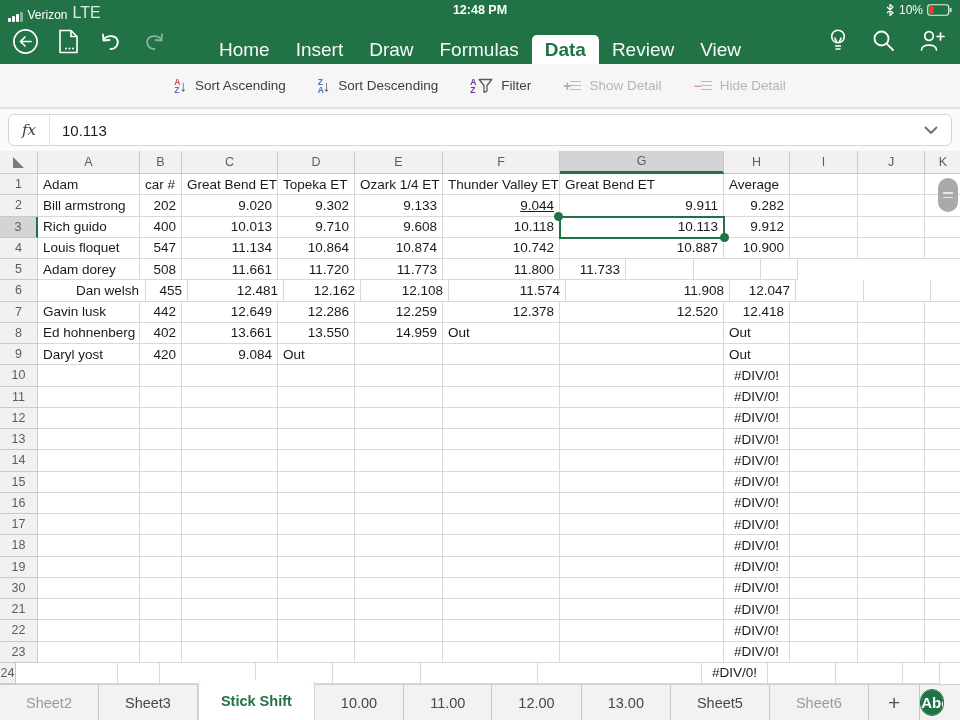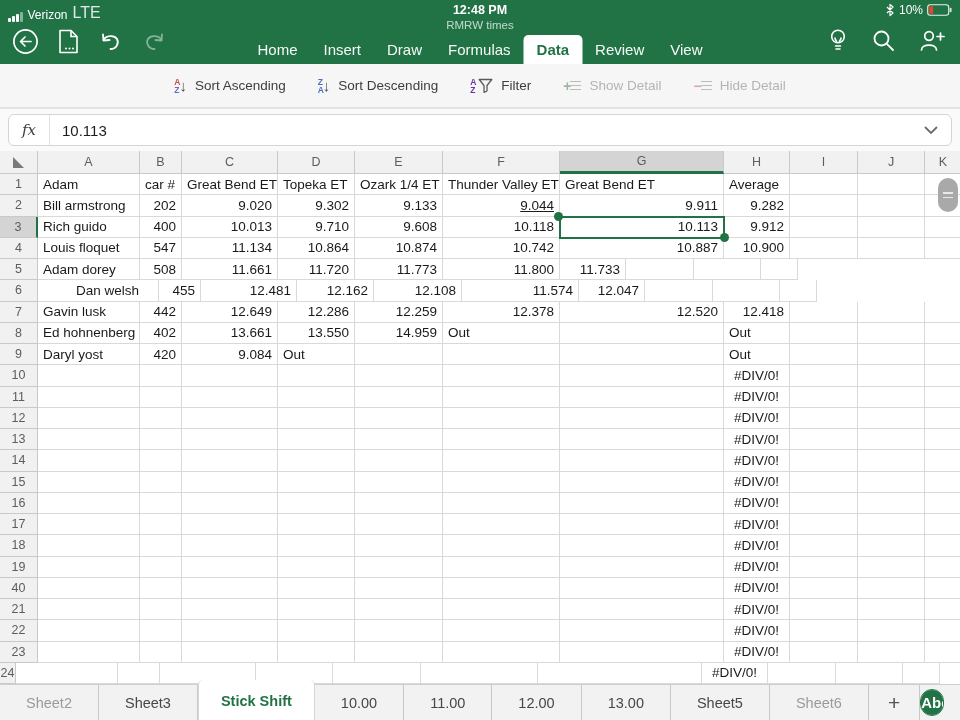--- a/index.html
+++ b/index.html
@@ -18,21 +18,21 @@
   .status-center { position:absolute; top:3px; left:0; right:0; text-align:center; }
   .time { color:#fff; font-size:12.5px; font-weight:bold; }
   .doc-title { color:rgba(255,255,255,.72); font-size:11.5px; margin-top:2px; }
   .status-right { position:absolute; top:3px; right:8px; display:flex; align-items:center; gap:4px; }
   .pct { color:#fff; font-size:12px; }
 
   .nav-left { position:absolute; left:12px; bottom:9px; display:flex; align-items:center; gap:19px; }
   .nav-left .icon-btn { display:flex; align-items:center; }
   .nav-right { position:absolute; right:14px; bottom:11px; display:flex; align-items:center; gap:24px; }
   .nav-tabs { position:absolute; bottom:0; left:50%; transform:translateX(-50%); display:flex; align-items:flex-end; }
-  .nav-tab { height:29px; line-height:29px; padding:0 13px; font-size:15px; color:rgba(255,255,255,.96); white-space:nowrap; }
+  .nav-tab { height:29px; line-height:29px; padding:0 13px; font-size:19px; color:rgba(255,255,255,.96); white-space:nowrap; }
   .nav-tab.active { background:#fff; color:#217346; font-weight:bold; border-radius:5px 5px 0 0; }
 
   
   .ribbon { position:absolute; top:64px; left:0; right:0; height:44px; background:#f6f6f7;
     border-bottom:1px solid #e1e1e1; display:flex; align-items:center; justify-content:center; gap:32px; }
   .rb { display:flex; align-items:center; gap:8px; font-size:13.5px; color:#3d3d3d; }
   .rb.disabled { color:#b4b4b4; }
   .az { display:flex; flex-direction:column; line-height:8px; font-size:8.5px; font-weight:bold; }
   .rb .arrow { font-size:15px; color:#4a4a4a; margin-left:-3px; }
   .plusminus { font-size:14px; font-weight:bold; margin-right:-3px; }
@@ -96,21 +96,20 @@
         <span class="b1"></span>
         <span class="b2"></span>
         <span class="b3"></span>
         <span class="b4"></span>
       </span>
     <span class="carrier">Verizon</span>
     <span class="network">LTE</span>
   </div>
   <div class="status-center">
     <div class="time">12:48 PM</div>
-    <div class="doc-title">RMRW times</div>
   </div>
   <div class="status-right">
     <span>
       <svg width="10" height="14" viewBox="0 0 10 14" fill="none" stroke="#fff" stroke-width="1.2" stroke-linejoin="round">
           <path d="M2 4 L8 10 L5 12.6 L5 1.4 L8 4 L2 10"></path>
         </svg>
     </span>
     <span class="pct">10%</span>
     <span>
       <svg width="25" height="12" viewBox="0 0 25 12">
@@ -339,26 +338,27 @@
       <div class="gcell ar" style="width: 77px;">11.720</div>
       <div class="gcell ar" style="width: 88px;">11.773</div>
       <div class="gcell ar" style="width: 117px;">11.800</div>
       <div class="gcell ar" style="width: 66px;">11.733</div>
       <div class="gcell al" style="width: 68px;"></div>
       <div class="gcell al" style="width: 67px;"></div>
       <div class="gcell al" style="width: 37px;"></div>
     </div>
     <div class="grow" style="height: 21.25px;">
       <div class="hcell" style="width: 38px;">6</div>
-      <div class="gcell al" style="width: 121px; padding-left: 38px;">Dan welsh</div>
+      <div class="gcell al" style="width: 108px; padding-left: 38px;">Dan welsh</div>
       <div class="gcell ar" style="width: 42px;">455</div>
       <div class="gcell ar" style="width: 96px;">12.481</div>
       <div class="gcell ar" style="width: 77px;">12.162</div>
       <div class="gcell ar" style="width: 88px;">12.108</div>
       <div class="gcell ar" style="width: 117px;">11.574</div>
+      <div class="gcell ar" style="width: 164px;">11.908</div>
       <div class="gcell ar" style="width: 66px;">12.047</div>
       <div class="gcell al" style="width: 68px;"></div>
       <div class="gcell al" style="width: 67px;"></div>
       <div class="gcell al" style="width: 37px;"></div>
     </div>
     <div class="grow" style="height: 21.25px;">
       <div class="hcell" style="width: 38px;">7</div>
       <div class="gcell al" style="width: 102px;">Gavin lusk</div>
       <div class="gcell ar" style="width: 42px;">442</div>
       <div class="gcell ar" style="width: 96px;">12.649</div>
@@ -533,21 +533,21 @@
       <div class="gcell al" style="width: 77px;"></div>
       <div class="gcell al" style="width: 88px;"></div>
       <div class="gcell al" style="width: 117px;"></div>
       <div class="gcell al" style="width: 164px;"></div>
       <div class="gcell ac" style="width: 66px;">#DIV/0!</div>
       <div class="gcell al" style="width: 68px;"></div>
       <div class="gcell al" style="width: 67px;"></div>
       <div class="gcell al" style="width: 37px;"></div>
     </div>
     <div class="grow" style="height: 21.25px;">
-      <div class="hcell" style="width: 38px;">40</div>
+      <div class="hcell" style="width: 38px;">30</div>
       <div class="gcell al" style="width: 102px;"></div>
       <div class="gcell al" style="width: 42px;"></div>
       <div class="gcell al" style="width: 96px;"></div>
       <div class="gcell al" style="width: 77px;"></div>
       <div class="gcell al" style="width: 88px;"></div>
       <div class="gcell al" style="width: 117px;"></div>
       <div class="gcell al" style="width: 164px;"></div>
       <div class="gcell ac" style="width: 66px;">#DIV/0!</div>
       <div class="gcell al" style="width: 68px;"></div>
       <div class="gcell al" style="width: 67px;"></div>

